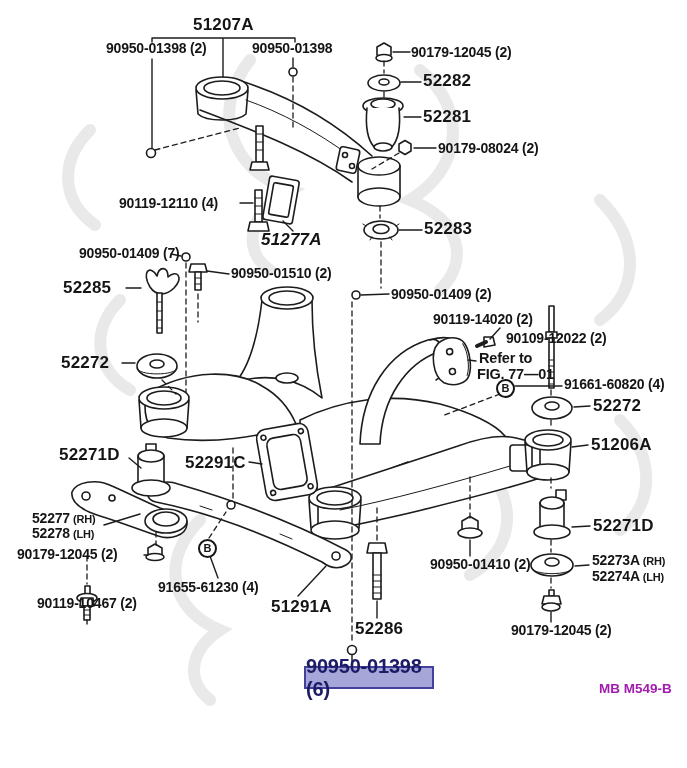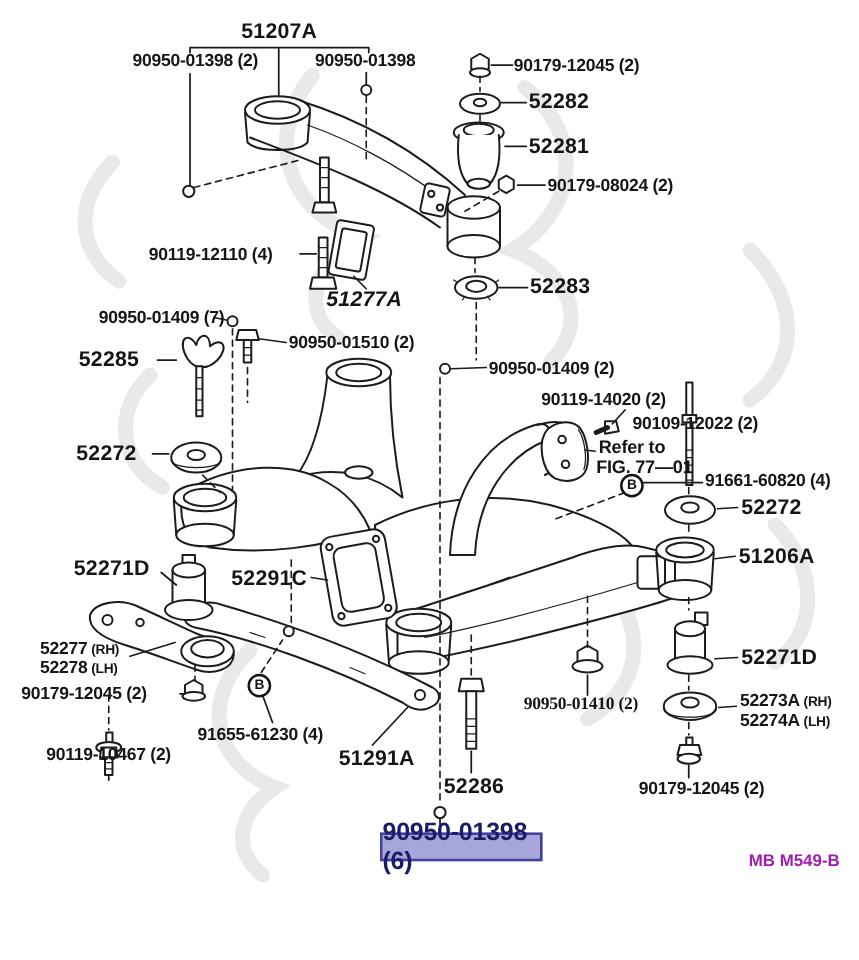--- a/index.html
+++ b/index.html
@@ -352,21 +352,21 @@
 <div class="lbl lg" style="left:593px;top:397px;">52272</div>
 <div class="lbl lg" style="left:591px;top:436px;">51206A</div>
 <div class="lbl lg" style="left:59px;top:446px;">52271D</div>
 <div class="lbl lg" style="left:185px;top:454px;">52291C</div>
 <div class="lbl" style="left:32px;top:511px;"><span>52277</span><span class="sub">(RH)</span></div>
 <div class="lbl" style="left:32px;top:526px;"><span>52278</span><span class="sub">(LH)</span></div>
 <div class="lbl" style="left:17px;top:547px;">90179-12045 (2)</div>
 <div class="lbl" style="left:158px;top:580px;">91655-61230 (4)</div>
 <div class="lbl lg" style="left:271px;top:598px;">51291A</div>
 <div class="lbl lg" style="left:355px;top:620px;">52286</div>
-<div class="lbl" style="left:419px;top:557px;font-family:Liberation Serif, serif;">90950-01410 (2)</div>
+<div class="lbl" style="left:430px;top:557px;">90950-01410 (2)</div>
 <div class="lbl lg" style="left:593px;top:517px;">52271D</div>
 <div class="lbl" style="left:592px;top:553px;"><span>52273A</span><span class="sub">(RH)</span></div>
 <div class="lbl" style="left:592px;top:569px;"><span>52274A</span><span class="sub">(LH)</span></div>
 <div class="lbl" style="left:511px;top:623px;">90179-12045 (2)</div>
 <div class="lbl" style="left:37px;top:596px;">90119-10467 (2)</div>
 
 <div class="circled-b" style="left:496px;top:379px;">B</div>
 <div class="circled-b" style="left:198px;top:539px;">B</div>
 
 <div class="hl">90950-01398 (6)</div>

